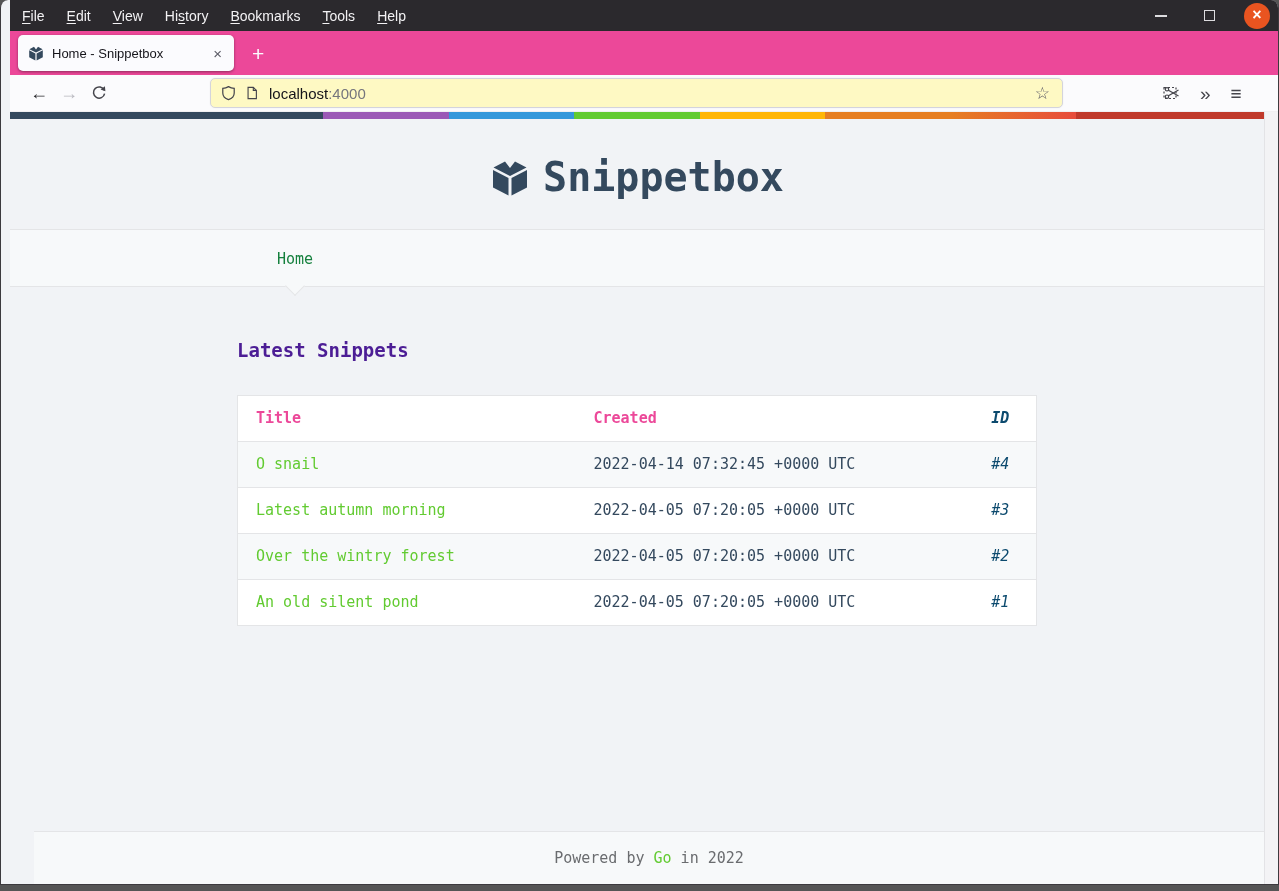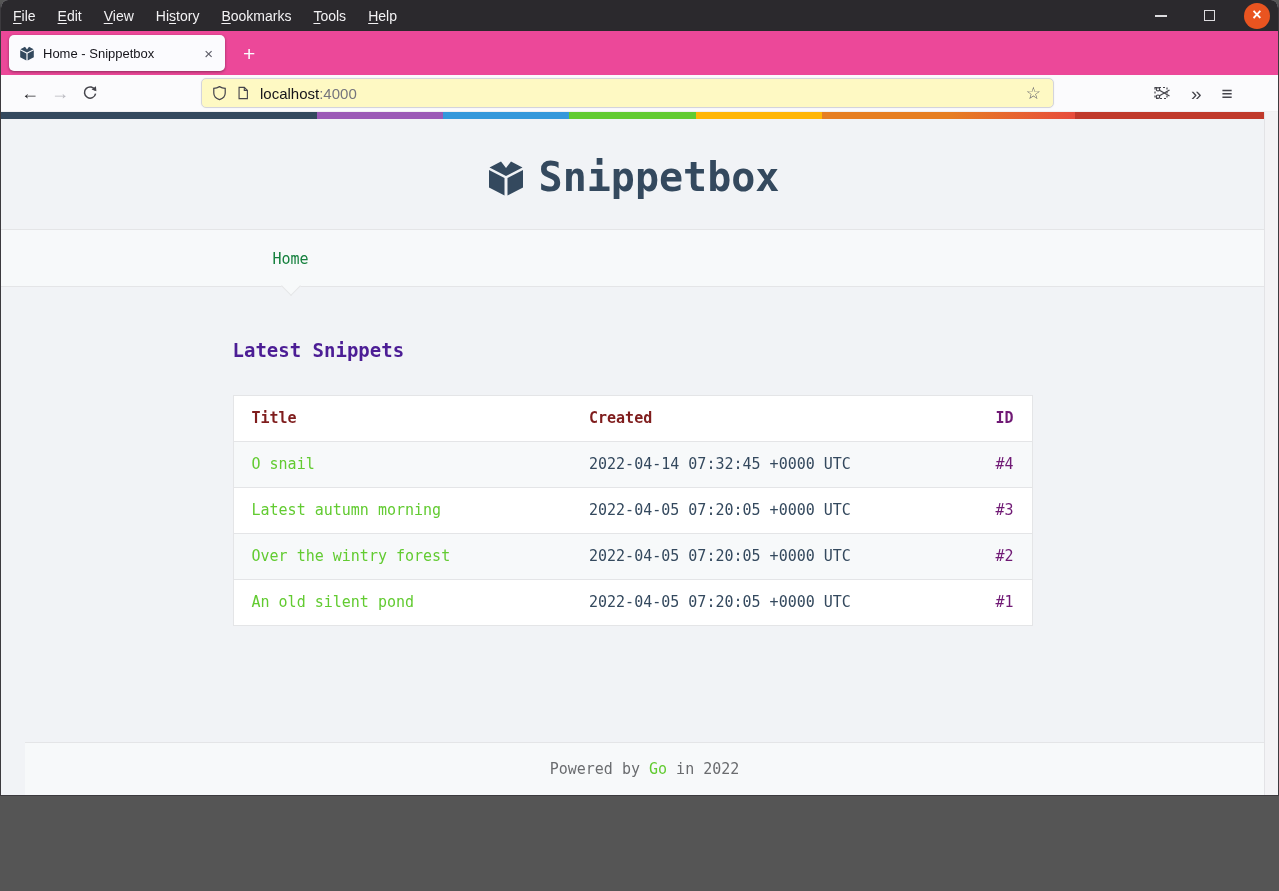--- a/index.html
+++ b/index.html
@@ -1,23 +1,24 @@
 <!DOCTYPE html>
 <html><head>
 <meta charset="utf-8">
 <style>
   * { margin:0; padding:0; box-sizing:border-box; }
   html,body { background:#555; }
   .window{
-    width:1279px; height:796px; margin:0 auto;
+    width:1279px; height:885px; margin:0 auto;
     display:flex; flex-direction:column;
     border:1px solid #3c3a3e; border-top:none;
     border-radius:8px 8px 0 0; overflow:hidden;
     font-family:"Liberation Sans", sans-serif;
     background:#F1F3F6;
+    padding-left:9px;
   }
   
   .menubar{
     height:31px; background:#2b292d; display:flex; align-items:center;
     padding-left:12px; flex:none; color:#f3f2f4; font-size:14px;
   }
   .menu-item{ margin-right:22px; cursor:default; }
   .menu-item .mnemonic{ text-decoration:underline; text-underline-offset:2px; }
   .win-controls{ margin-left:auto; display:flex; align-items:center; gap:22px; margin-right:8px; }
   .wc-btn{ width:26px; height:26px; display:flex; align-items:center; justify-content:center; }
@@ -74,22 +75,22 @@
     width:14px; height:14px; background:#F7F9FA;
     border-left:1px solid #E4E5E7; border-bottom:1px solid #E4E5E7;
     transform:rotate(-45deg); z-index:2;
   }
   
   .site-main{ flex:1; overflow:hidden; }
   .main-inner{ width:800px; margin:0 auto; }
   .page-heading{ font-size:19px; font-weight:bold; margin-top:52px; margin-bottom:34px; color:#4c1d95; }
   table{ width:100%; background:#fff; border:1px solid #E4E5E7; border-collapse:collapse; font-size:15px; }
   th,td{ text-align:left; padding:9px 18px; line-height:27px; }
-  th{ font-weight:bold; color:#7f1d1d; }
-  th:last-child,td:last-child{ text-align:right; color:#701a75; width:72px; }
+  th{ font-weight:bold; color:#ec4899; }
+  th:last-child,td:last-child{ text-align:center; color:#0c4a6e; width:72px;font-style:italic; }
   th:first-child,td:first-child{ width:338px; }
   tr{ border-bottom:1px solid #E4E5E7; }
   tbody tr:nth-child(odd){ background:#F7F9FA; }
   td a{ color:#62CB31; text-decoration:none; }
   
   .site-footer{
     background:#F7F9FA; border-top:1px solid #E4E5E7; color:#6A6C6F;
     padding:17px 0 17px; text-align:center; font-size:15px; line-height:18px; flex:none;margin-left:24px;
   }
   .site-footer a{ color:#62CB31; text-decoration:none; }

